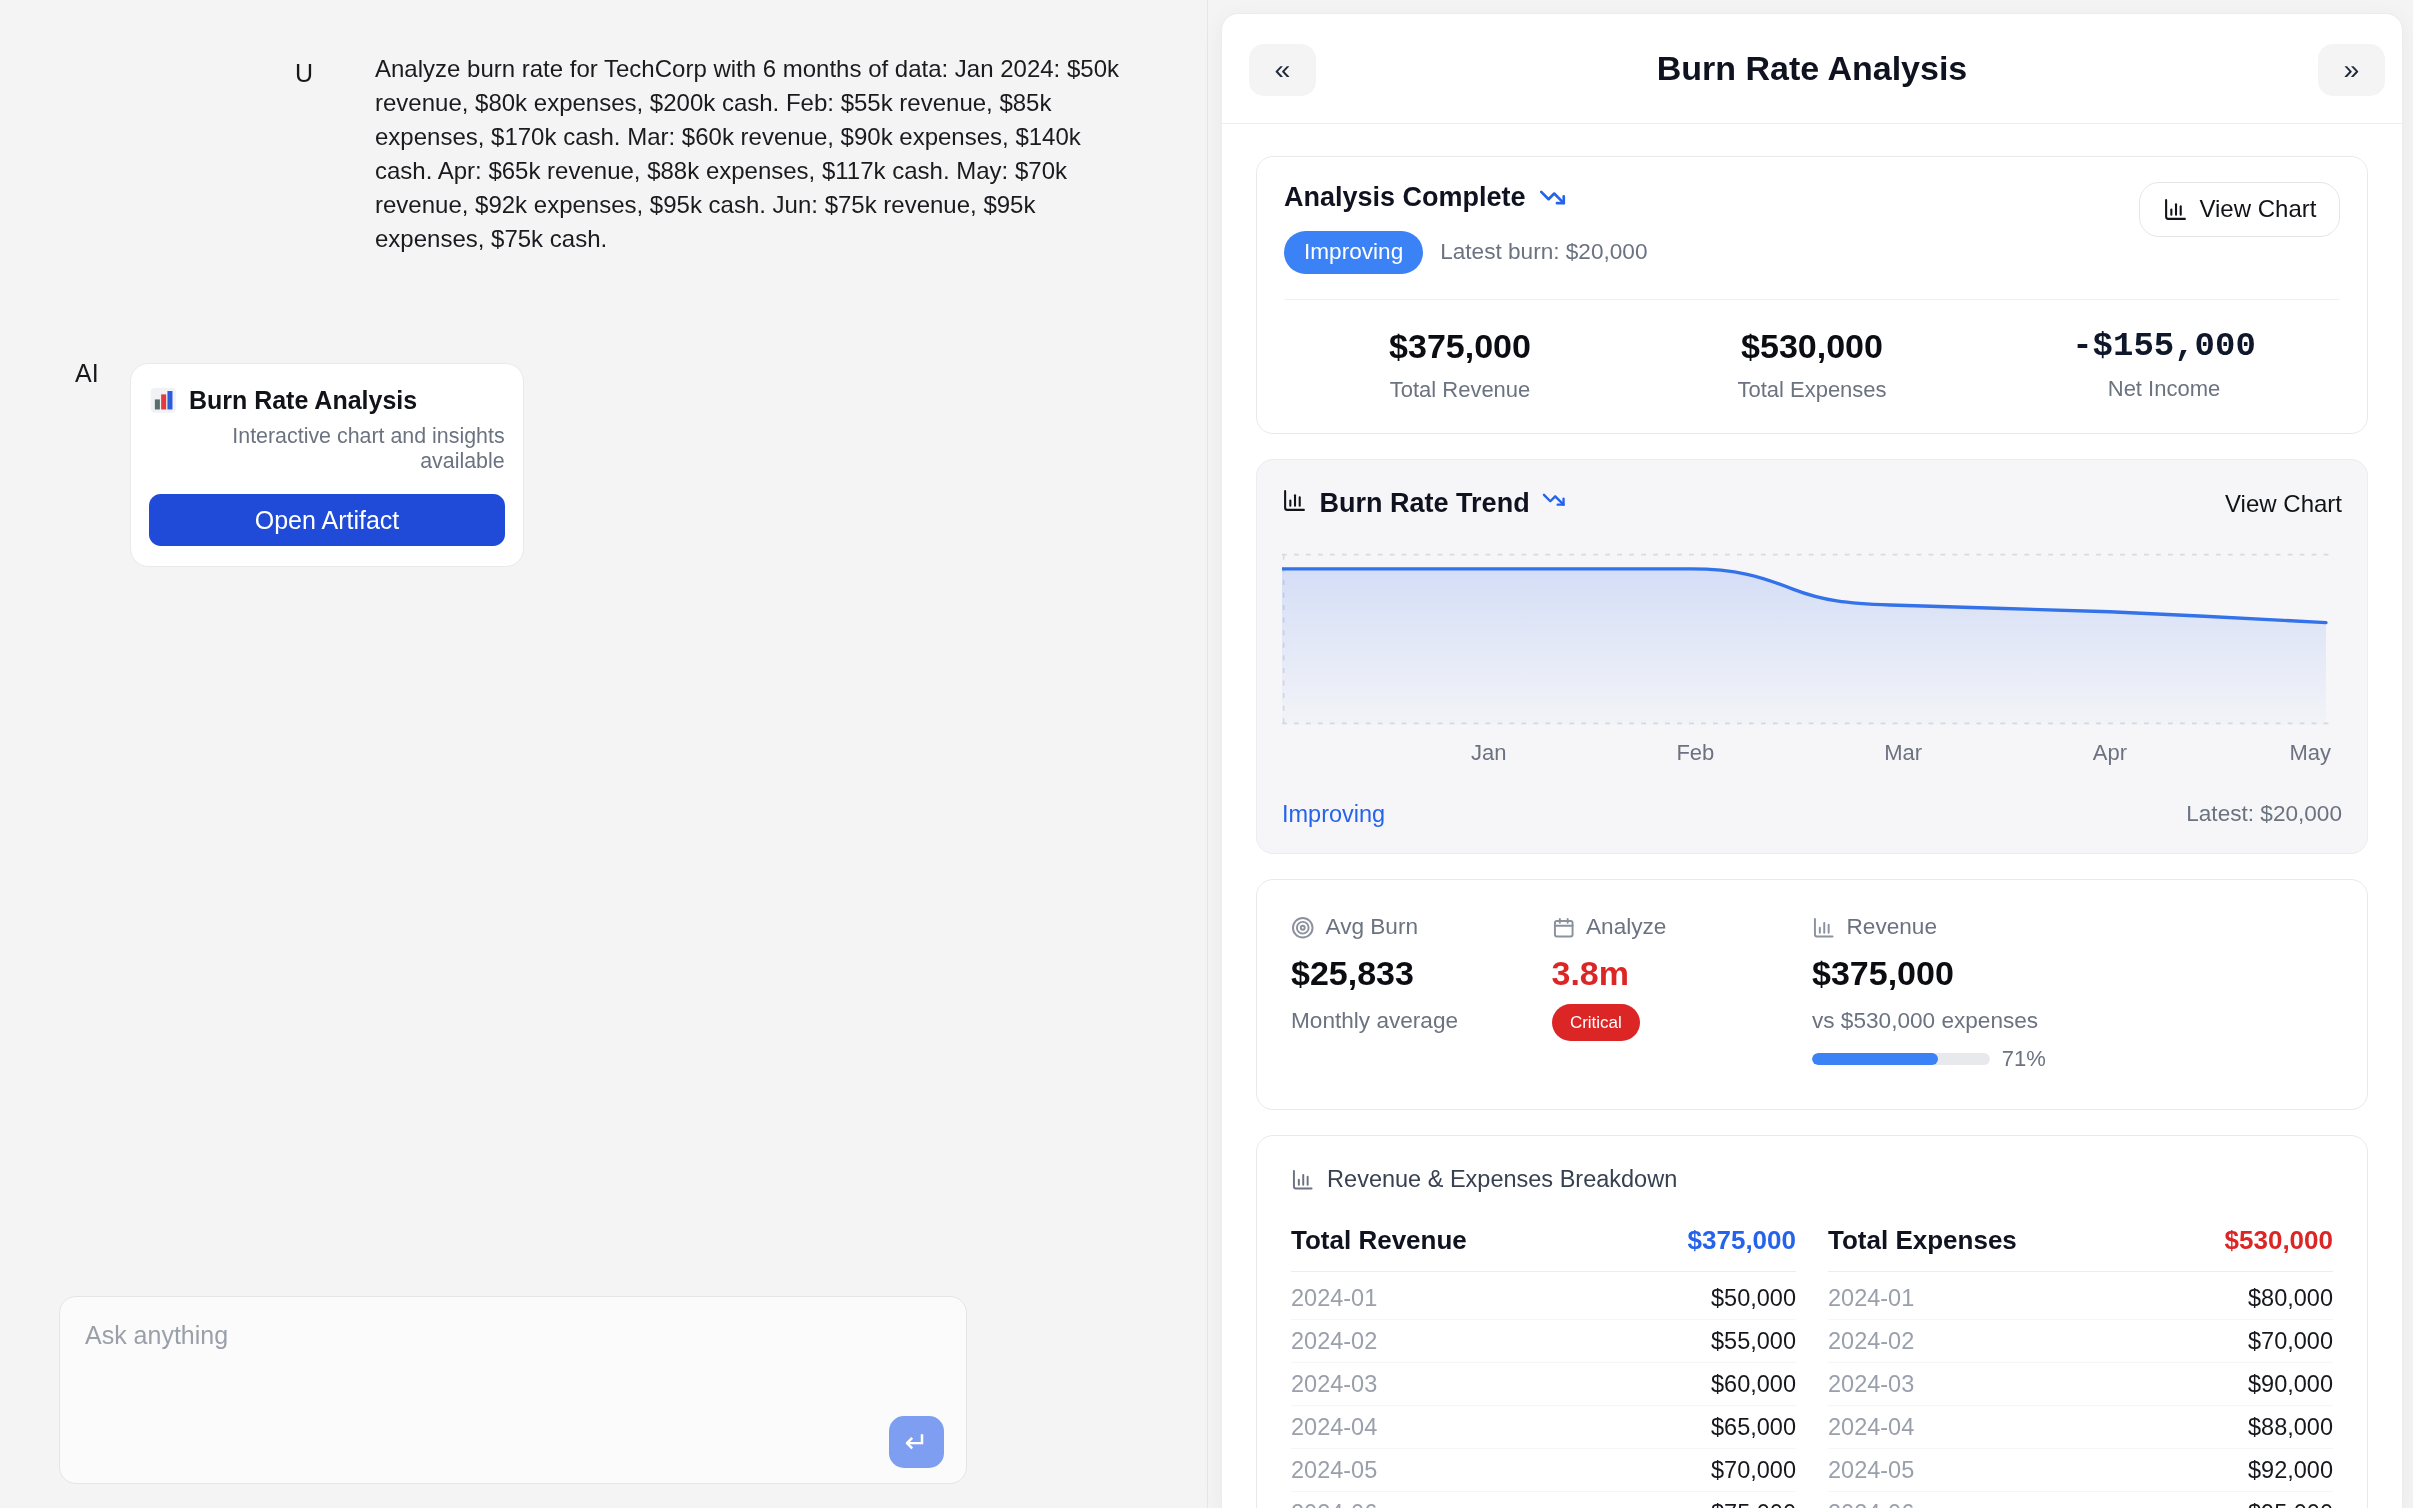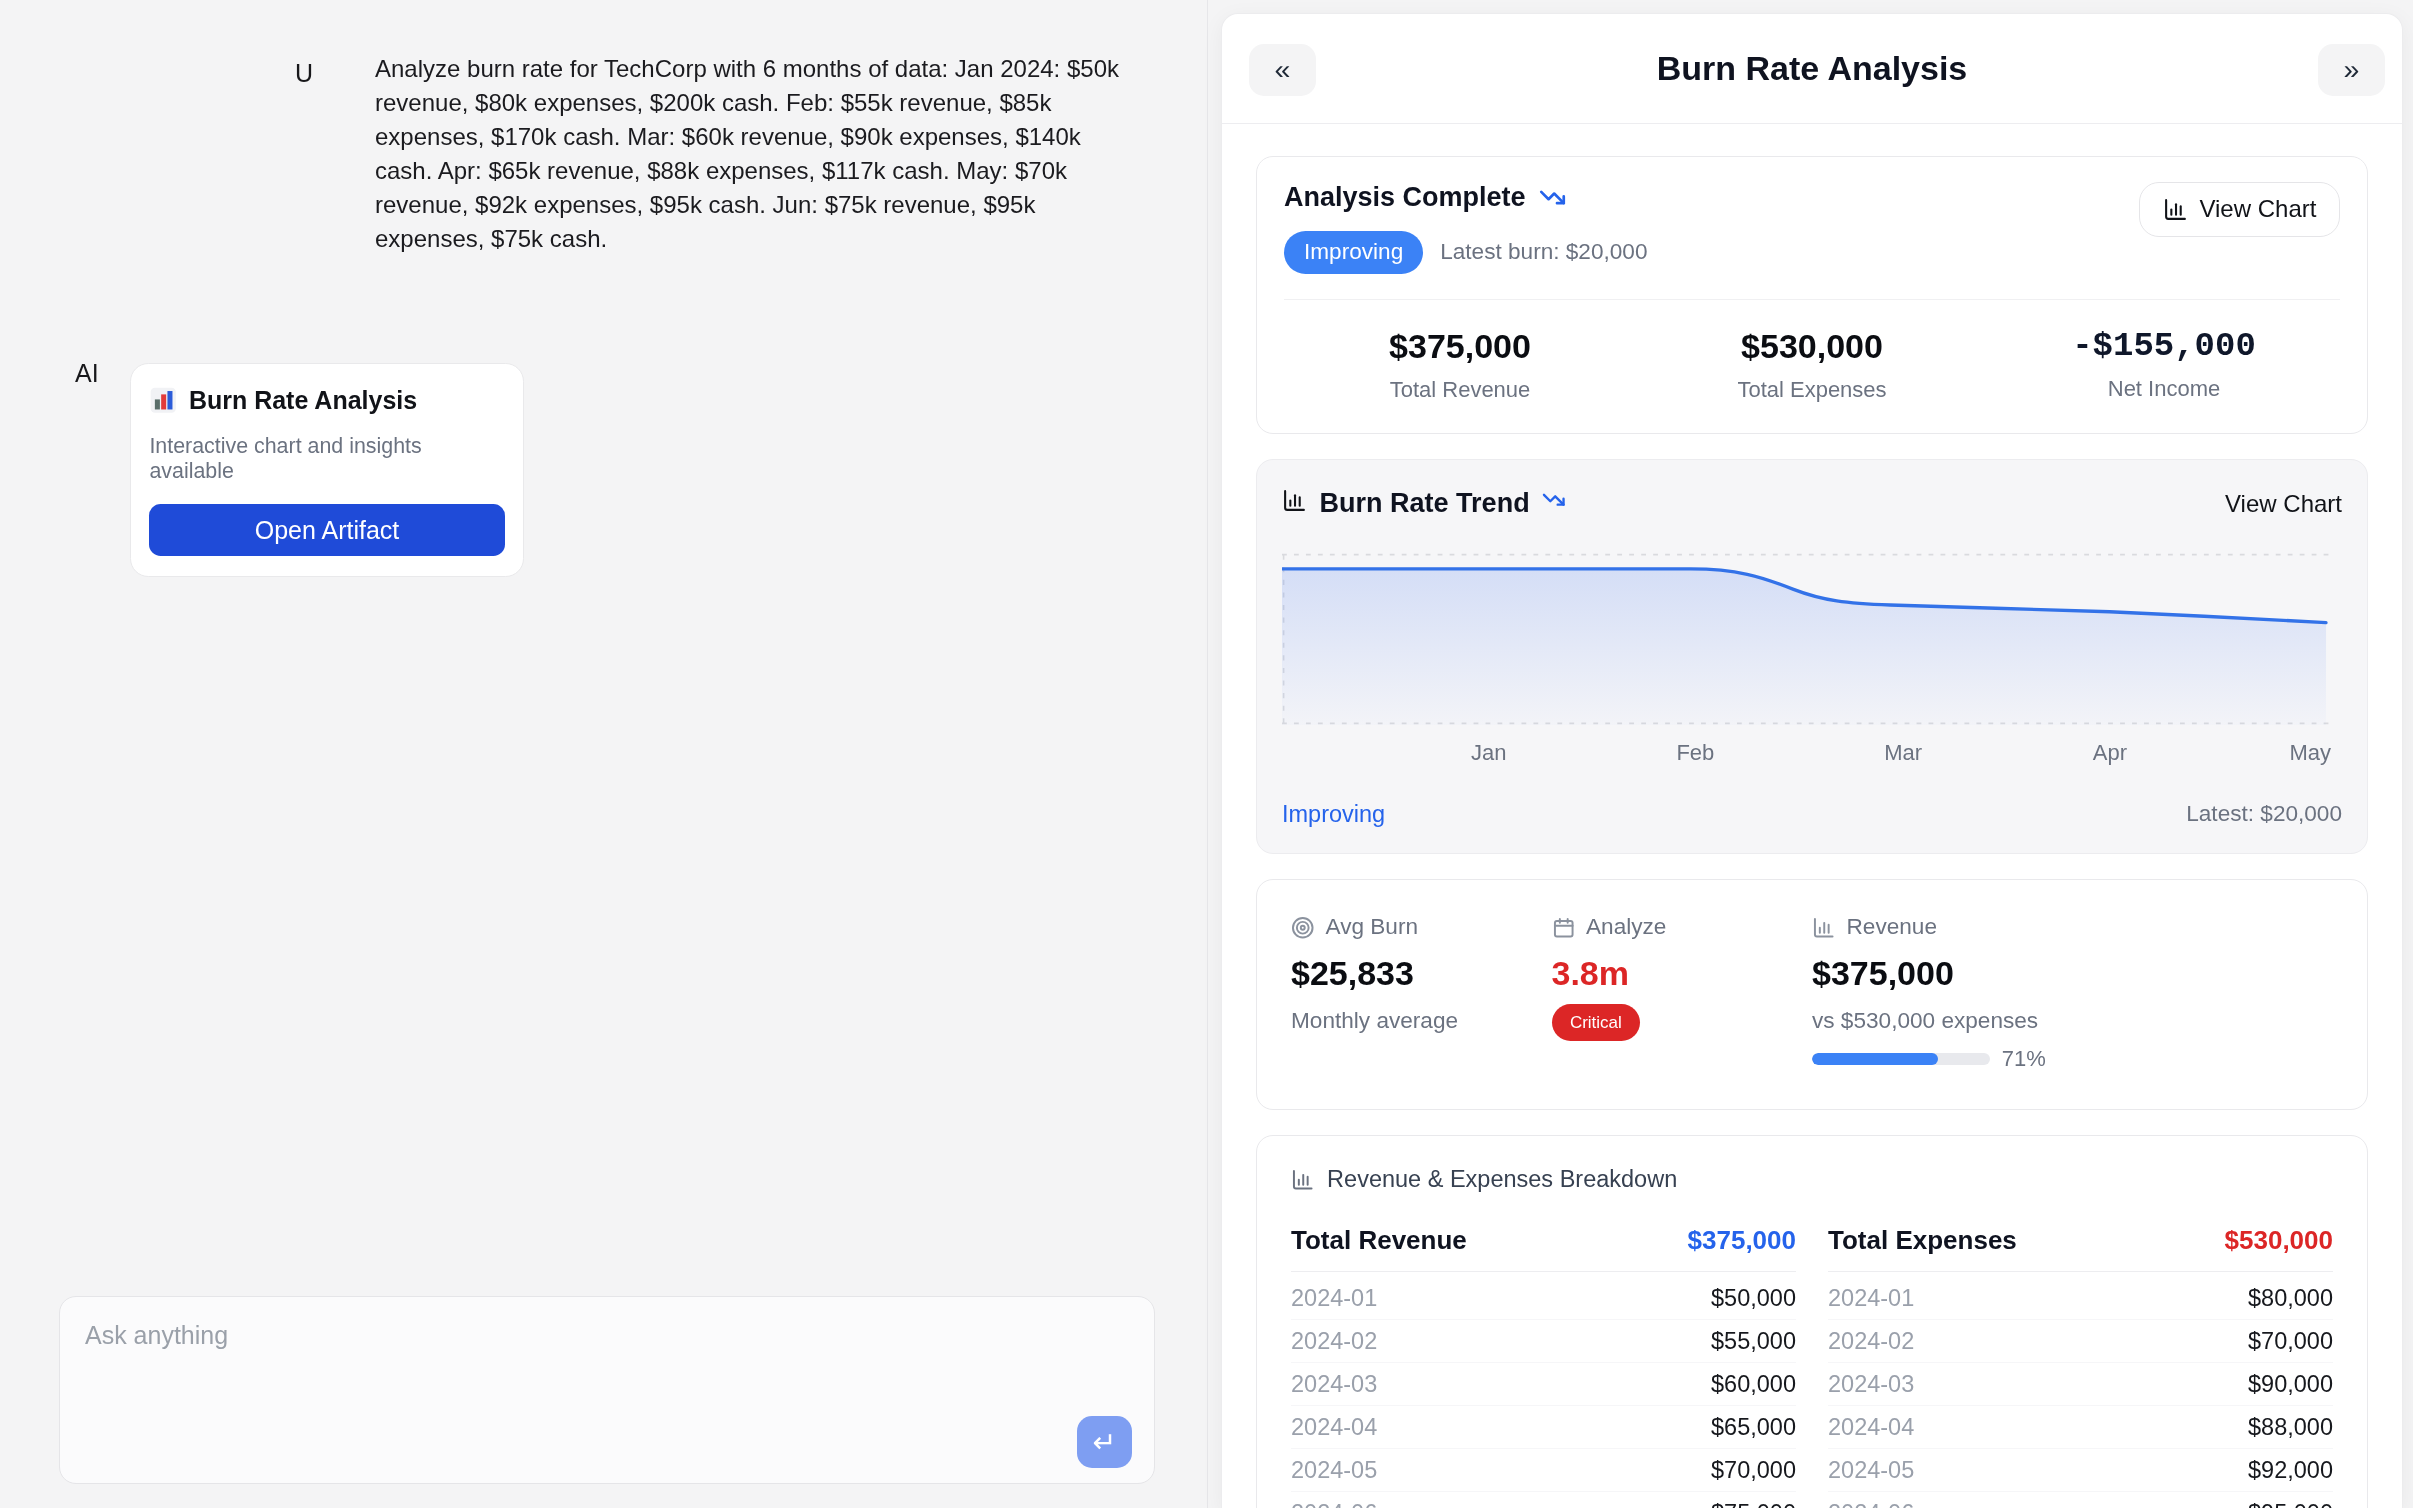--- a/index.html
+++ b/index.html
@@ -13,26 +13,26 @@
           border-right:1.7px solid #e6e6e9; }
   .u-label { position:absolute; left:295px; top:59px; font-size:25px; color:#18181b; }
   .user-msg { position:absolute; left:375px; top:52px; width:759px;
               font-size:24px; line-height:34px; color:#1b1b1f; }
   .ai-label { position:absolute; left:75px; top:359px; font-size:25px; color:#18181b; }
   .ai-card { position:absolute; left:130px; top:363px; width:394px;
              background:#fff; border:1.7px solid #e9e9eb; border-radius:18.4px;
              padding:22px 18.4px 20px; }
   .ai-card-title-row { display:flex; align-items:center; gap:11px; }
   .ai-card-title { font-size:25px; font-weight:700; color:#111318; }
-  .ai-card-sub { margin-top:19px; font-size:21.4px; color:#6b7280; }
+  .ai-card-sub { margin-top:9px; font-size:21.4px; color:#6b7280;text-align:right; }
   .open-artifact { margin-top:20px; width:100%; height:52px; border:none;
                    border-radius:11.7px; background:#1f4bd8; color:#fff;
                    font-size:25px; font-family:inherit; display:flex;
                    align-items:center; justify-content:center; cursor:pointer; }
-  .composer { position:absolute; left:59px; top:1296px; width:1096px; height:188px;
+  .composer { position:absolute; left:59px; top:1296px; width:908px; height:188px;
               background:#fbfbfc; border:1.7px solid #e5e5e8; border-radius:17px; }
   .composer textarea { width:100%; height:109px; border:none; outline:none; resize:none;
               background:transparent; padding:23.5px 25px; font-size:25px;
               font-family:inherit; color:#18181b; }
   .composer textarea::placeholder { color:#9aa0a9; }
   .send-btn { position:absolute; right:22px; bottom:15px; width:55px; height:52px;
               border:none; border-radius:15px; background:#7e9ef2; color:#fff;
               font-size:28.5px; display:flex; align-items:center; justify-content:center;
               cursor:pointer; }
   

